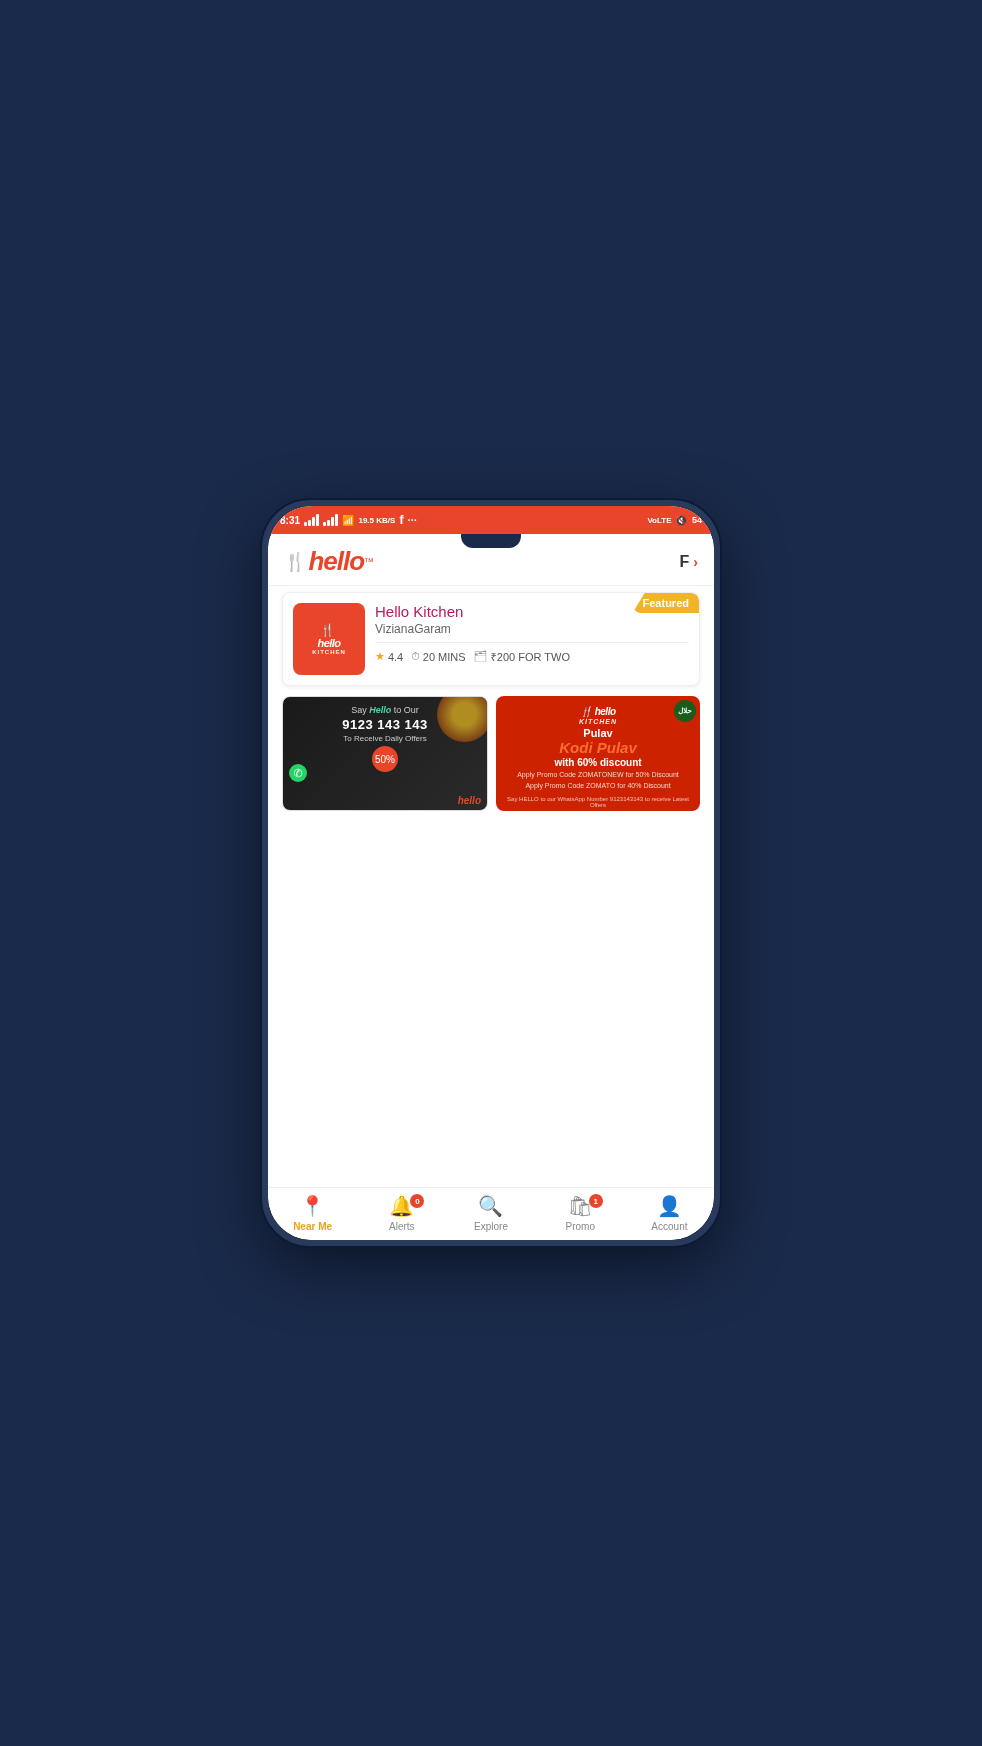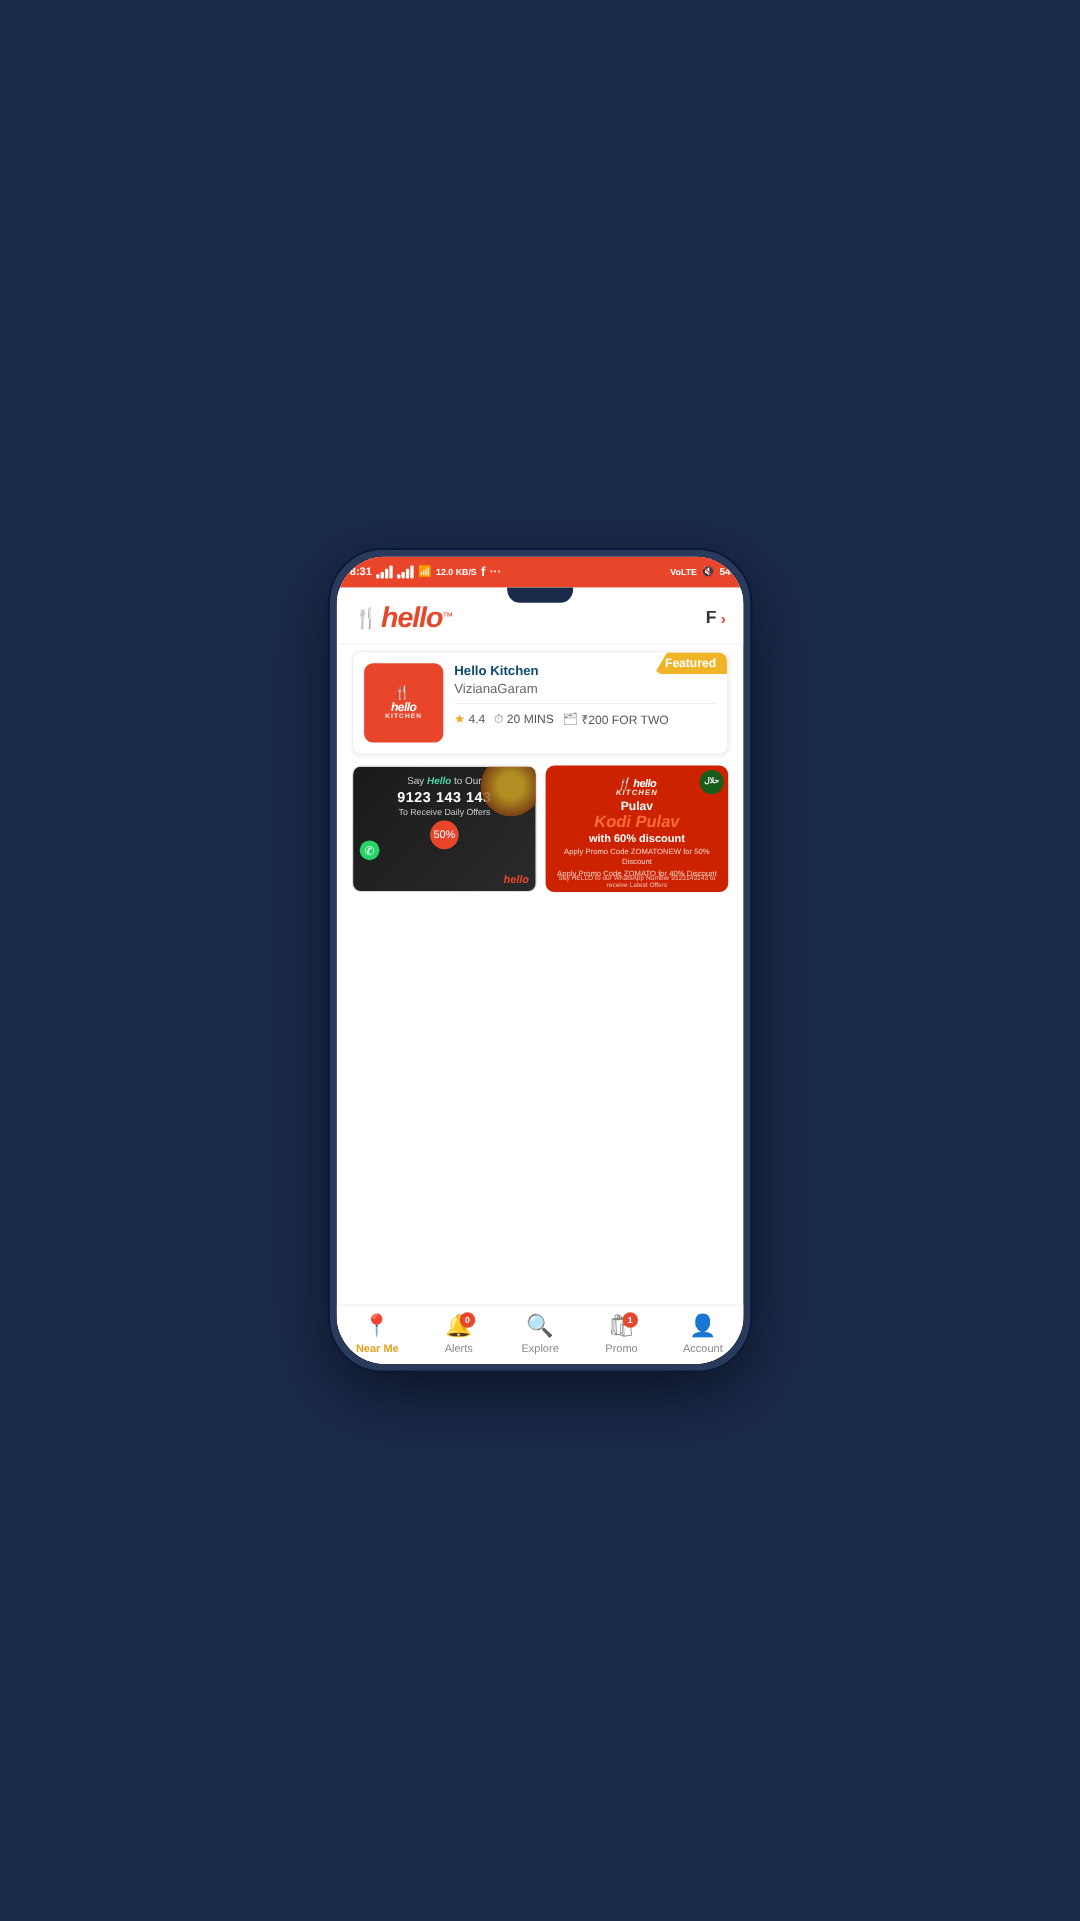--- a/index.html
+++ b/index.html
@@ -6,21 +6,21 @@
     * { box-sizing: border-box; margin: 0; padding: 0; }
     body {
       background: #1a2a4a;
       display: flex;
       justify-content: center;
       align-items: center;
       min-height: 100vh;
       font-family: 'Segoe UI', Arial, sans-serif;
     }
     .phone-frame {
-      width: 382px;
+      width: 458px;
       height: 746px;
       background: #1a2a4a;
       border-radius: 48px;
       border: 6px solid #2a3a5a;
       position: relative;
       overflow: hidden;
       box-shadow: 0 0 0 2px #0a1a3a, 0 20px 60px rgba(0,0,0,0.5);
     }
     .phone-inner {
       width: 100%;
@@ -209,23 +209,23 @@
       font-size: 6px;
       letter-spacing: 1px;
       color: rgba(255,255,255,0.9);
       font-weight: 600;
     }
     .restaurant-info {
       flex: 1;
       padding-left: 10px;
     }
     .restaurant-name {
-      font-size: 12px;
-      font-weight: 700;
-      color: #0c4a6e;
+      font-size: 15px;
+      font-weight: 400;
+      color: #be185d;
       margin-bottom: 2px;
     }
     .restaurant-location {
       font-size: 12px;
       color: #666;
       margin-bottom: 6px;
       padding-bottom: 6px;
       border-bottom: 1px solid #eee;
     }
     .restaurant-meta {
@@ -462,21 +462,21 @@
           <div class="signal-bar" style="height:9px"></div>
           <div class="signal-bar" style="height:12px"></div>
         </div>
         <div class="signal-bars">
           <div class="signal-bar" style="height:4px"></div>
           <div class="signal-bar" style="height:6px"></div>
           <div class="signal-bar" style="height:9px"></div>
           <div class="signal-bar" style="height:12px"></div>
         </div>
         <span style="font-size:10px;">📶</span>
-        <span style="font-size:8px;">12.0 KB/S</span>
+        <span style="font-size:8px;">19.5 KB/S</span>
         <span style="font-size:12px;">f</span>
         <span>···</span>
       </div>
       <div class="status-right">
         <span style="font-size:8px;">VoLTE</span>
         <span>🔇</span>
         <span style="font-size:9px;">
           <span>54</span>
         </span>
       </div>

